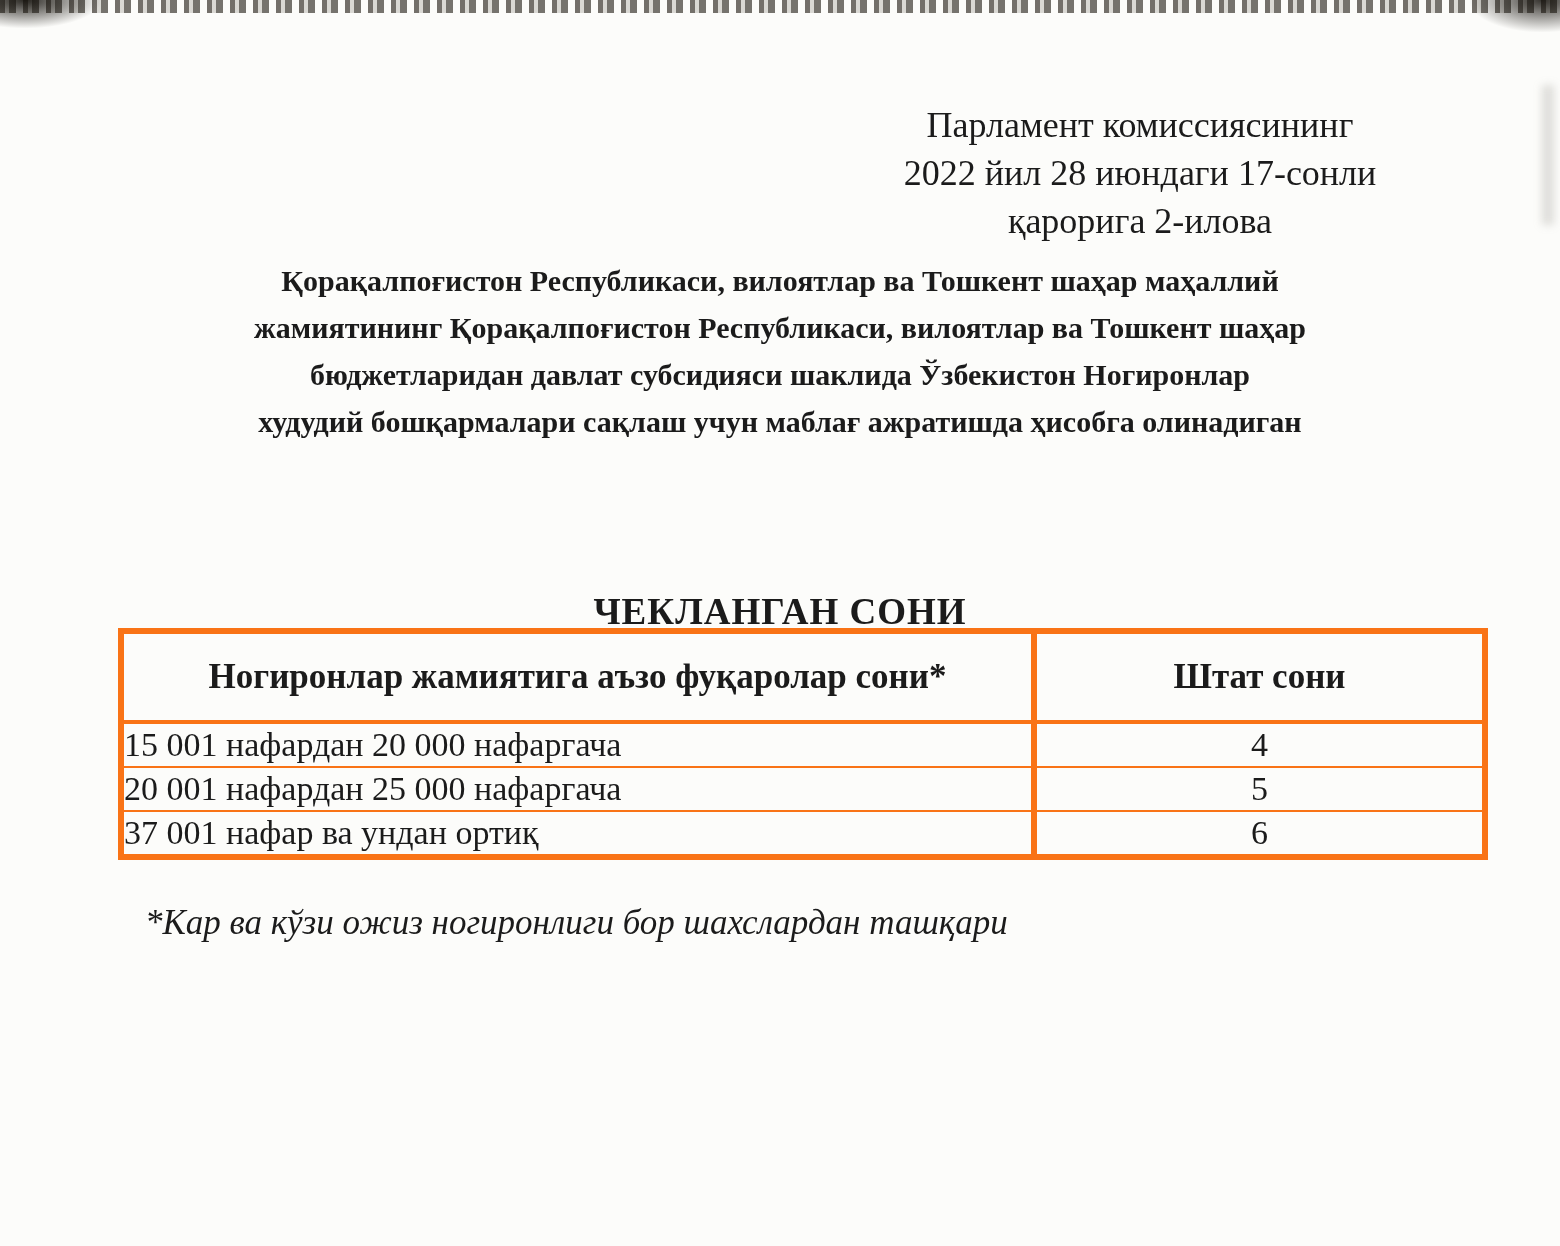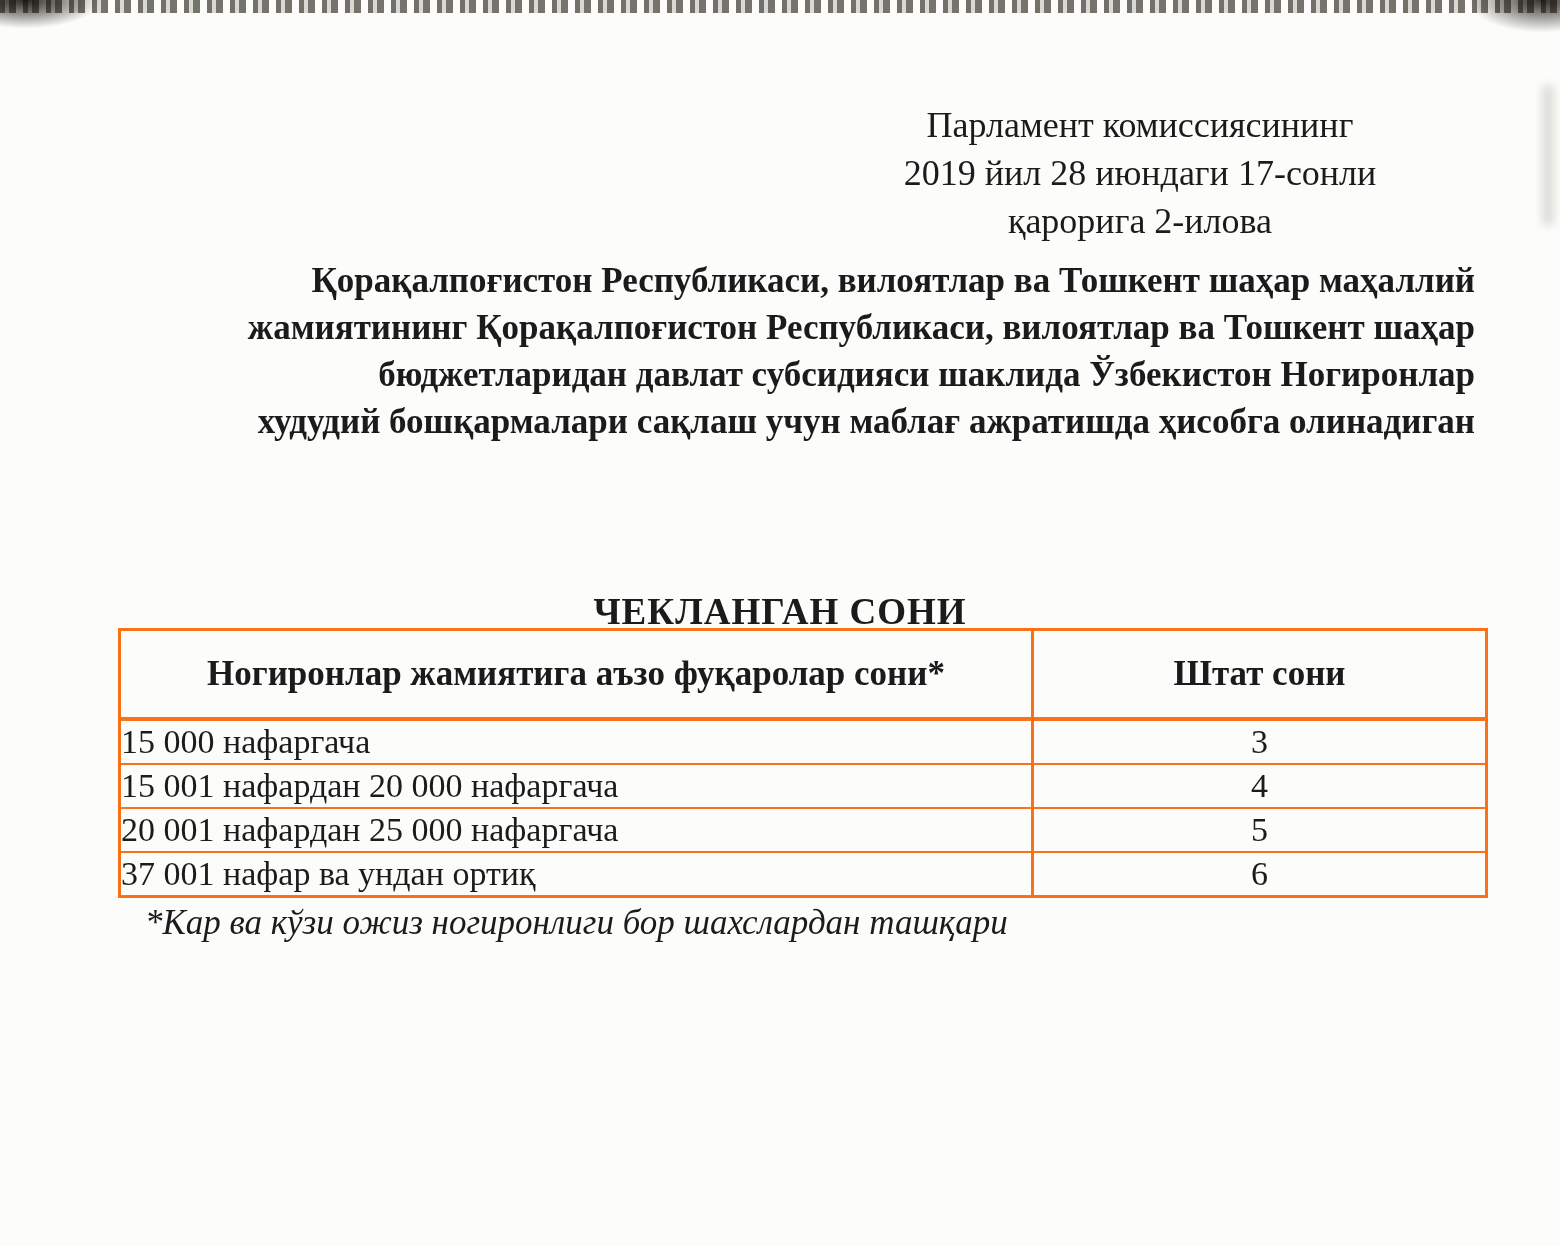--- a/index.html
+++ b/index.html
@@ -55,23 +55,23 @@
     font-size: 36px;
     line-height: 48px;
     white-space: nowrap;
   }
 
   .heading {
     position: absolute;
     top: 257px;
     left: 85px;
     width: 1390px;
-    text-align: right;
+    text-align: center;
     font-weight: bold;
-    font-size: 35px;
+    font-size: 30px;
     line-height: 47px;
   }
   .heading div { white-space: nowrap; }
 
   .section-title {
     position: absolute;
     top: 544px;
     left: 85px;
     width: 1390px;
     text-align: center;
@@ -84,21 +84,21 @@
 
   table.staffing {
     position: absolute;
     top: 628px;
     left: 118px;
     width: 1370px;
     border-collapse: collapse;
     table-layout: fixed;
   }
   table.staffing, table.staffing th, table.staffing td {
-    border: 3px solid #f97316;
+    border: 6px solid #f97316;
   }
   table.staffing th {
     height: 86px;
     font-weight: bold;
     font-size: 35px;
     text-align: center;
     vertical-align: middle;
     border-bottom-width: 4px;
     padding: 0;
   }
@@ -133,21 +133,21 @@
 </head>
 <body>
 
 <div class="scan-edge"></div>
 <div class="corner-blob-left"></div>
 <div class="corner-blob-right"></div>
 <div class="edge-smudge"></div>
 
 <div class="ref-block">
   <div>Парламент комиссиясининг</div>
-  <div>2019 йил 28 июндаги 17-сонли</div>
+  <div>2022 йил 28 июндаги 17-сонли</div>
   <div>қарорига 2-илова</div>
 </div>
 
 <div class="heading">
   <div>Қорақалпоғистон Республикаси, вилоятлар ва Тошкент шаҳар маҳаллий</div>
   <div>жамиятининг Қорақалпоғистон Республикаси, вилоятлар ва Тошкент шаҳар</div>
   <div>бюджетларидан давлат субсидияси шаклида Ўзбекистон Ногиронлар</div>
   <div>худудий бошқармалари сақлаш учун маблағ ажратишда ҳисобга олинадиган</div>
 </div>
 
@@ -159,24 +159,20 @@
     <col class="c-staff">
   </colgroup>
   <thead>
     <tr>
       <th>Ногиронлар жамиятига аъзо фуқаролар сони*</th>
       <th>Штат сони</th>
     </tr>
   </thead>
   <tbody>
     <tr>
-      <td class="members">15 000 нафаргача</td>
-      <td class="staff">3</td>
-    </tr>
-    <tr>
       <td class="members">15 001 нафардан 20 000 нафаргача</td>
       <td class="staff">4</td>
     </tr>
     <tr>
       <td class="members">20 001 нафардан 25 000 нафаргача</td>
       <td class="staff">5</td>
     </tr>
     <tr>
       <td class="members">37 001 нафар ва ундан ортиқ</td>
       <td class="staff">6</td>

